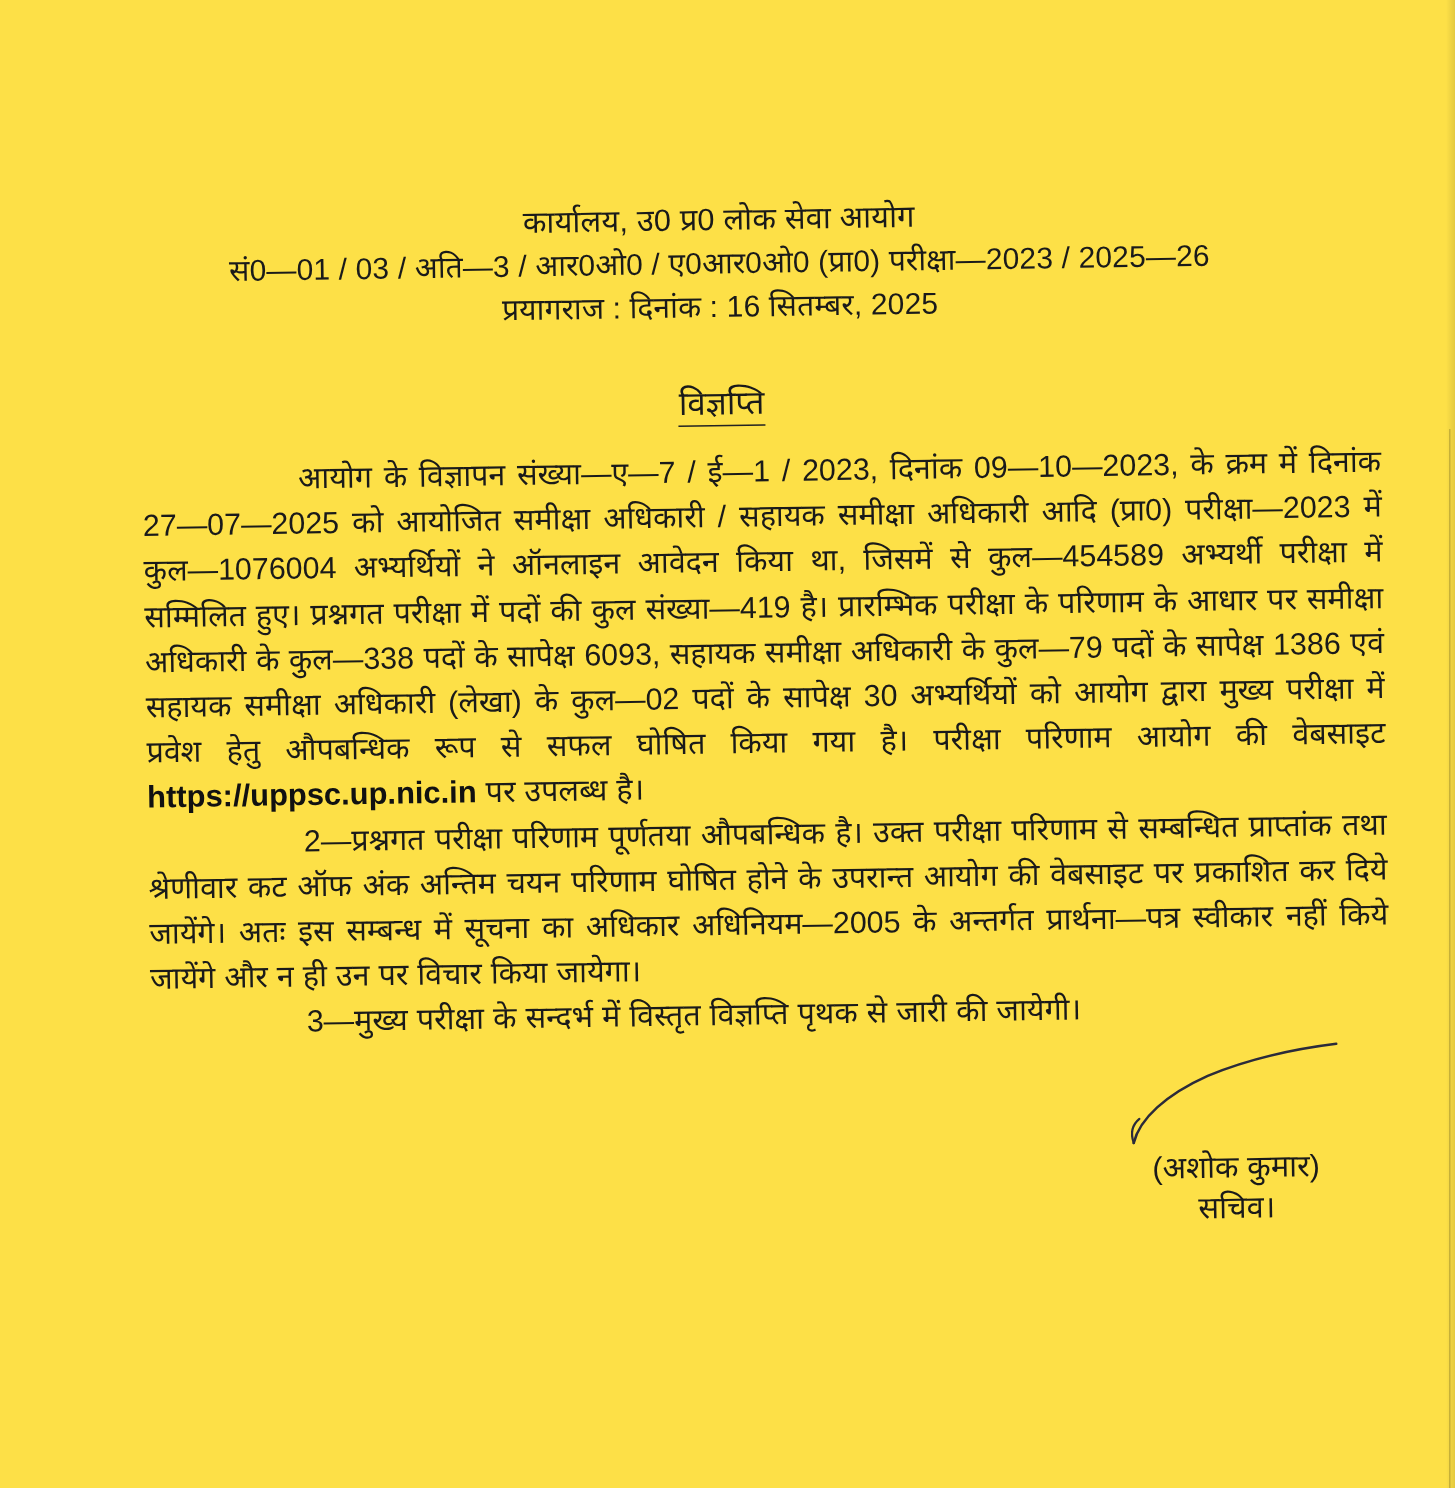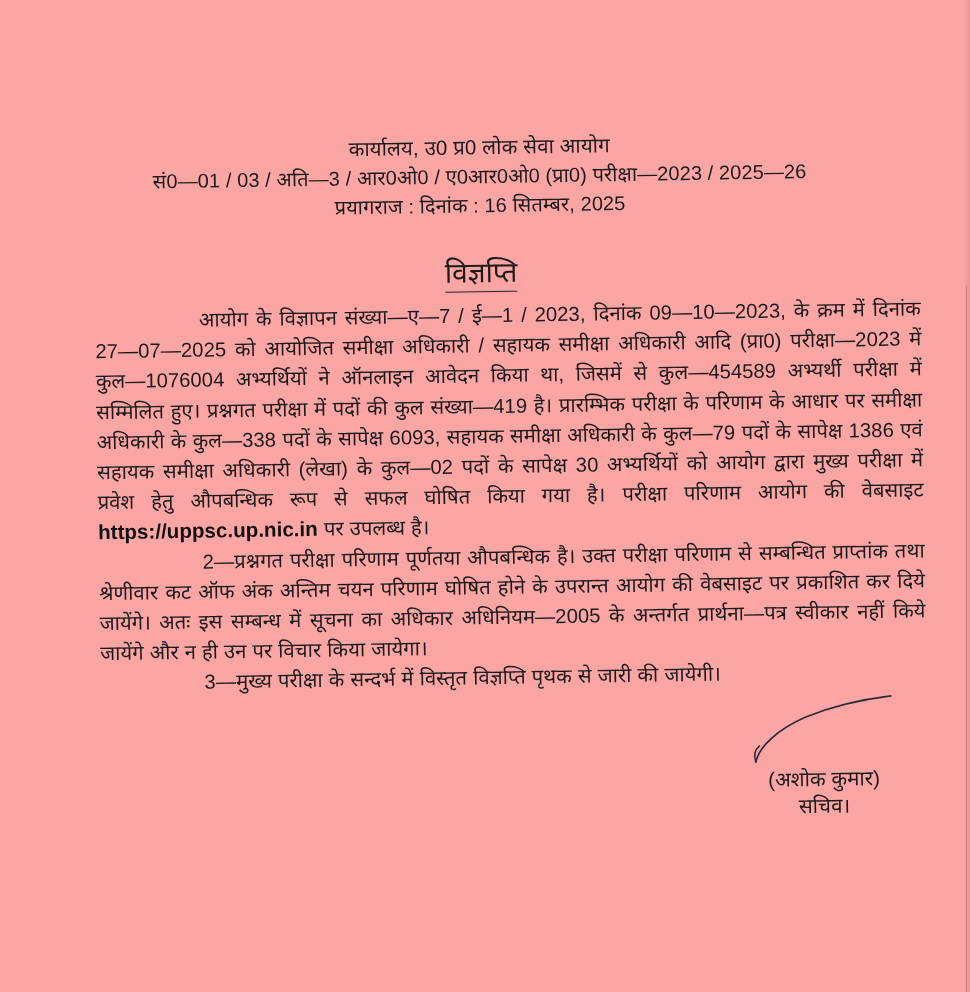--- a/index.html
+++ b/index.html
@@ -13,21 +13,21 @@
     height: 992px;
     overflow: hidden;
     font-family: "Liberation Sans", "DejaVu Sans", sans-serif;
     color: #1a1a1a;
     position: relative;
   }
 
   .page {
     position: absolute;
     inset: 0;
-    background: #fca5a5;
+    background: #fde047;
   }
 
   
   .scan-edge {
     position: absolute;
     top: 0;
     right: 0;
     width: 6px;
     height: 100%;
     background: linear-gradient(to right, rgba(0,0,0,0.00), rgba(0,0,0,0.10));
@@ -73,21 +73,21 @@
 
   .title-wrap {
     position: absolute;
     left: 0;
     top: 252px;
     width: 970px;
     text-align: center;
   }
   .title {
     display: inline-block;
-    font-size: 28px;
+    font-size: 22px;
     border-bottom: 1.6px solid #222;
     padding-bottom: 1px;
   }
 
   .body-block {
     position: absolute;
     left: 98px;
     top: 300px;
     width: 826px;
   }

